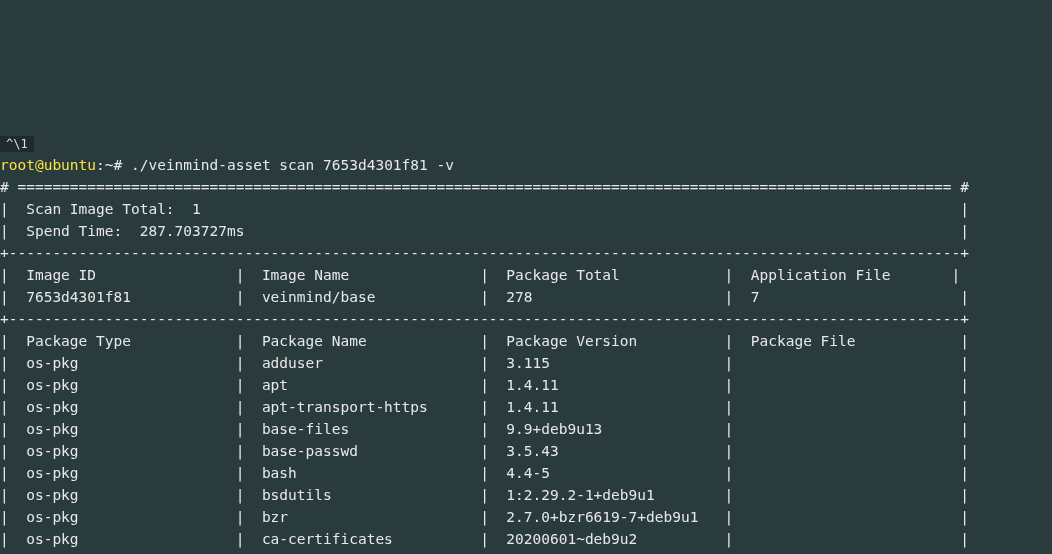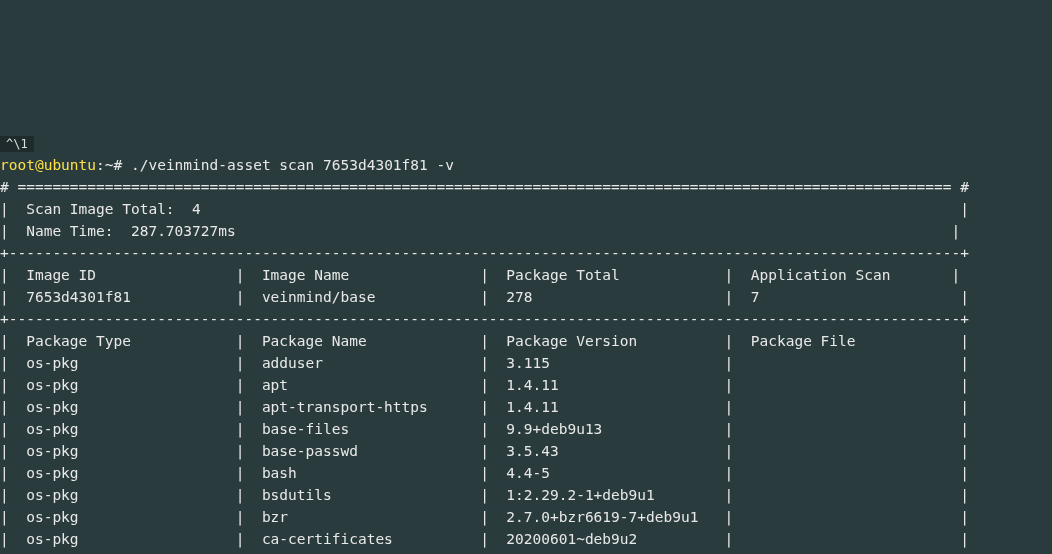--- a/index.html
+++ b/index.html
@@ -32,24 +32,24 @@
 </style>
 </head>
 <body>
 
 
 
 <div class="term">
 <span class="tab-title">^\1</span>
 <span><span class="prompt-user">root@ubuntu</span><span>:</span><span class="prompt-path">~</span><span>#</span> <span class="cmd">./veinmind-asset scan 7653d4301f81 -v</span></span>
 <span id="rule-top"># =========================================================================================================== #</span>
-<span>|  Scan Image Total:  4                                                                                       |</span>
-<span>|  Name Time:  287.703727ms                                                                                  |</span>
+<span>|  Scan Image Total:  1                                                                                       |</span>
+<span>|  Spend Time:  287.703727ms                                                                                  |</span>
 <span id="rule-mid1">+-------------------------------------------------------------------------------------------------------------+</span>
-<span id="image-header">|  Image ID                |  Image Name               |  Package Total            |  Application Scan       |</span>
+<span id="image-header">|  Image ID                |  Image Name               |  Package Total            |  Application File       |</span>
 <span id="image-row">|  7653d4301f81            |  veinmind/base            |  278                      |  7                       |</span>
 <span id="rule-mid2">+-------------------------------------------------------------------------------------------------------------+</span>
 <span id="pkg-header">|  Package Type            |  Package Name             |  Package Version          |  Package File            |</span>
 <span id="pkg-body">|  os-pkg                  |  adduser                  |  3.115                    |                          |
 |  os-pkg                  |  apt                      |  1.4.11                   |                          |
 |  os-pkg                  |  apt-transport-https      |  1.4.11                   |                          |
 |  os-pkg                  |  base-files               |  9.9+deb9u13              |                          |
 |  os-pkg                  |  base-passwd              |  3.5.43                   |                          |
 |  os-pkg                  |  bash                     |  4.4-5                    |                          |
 |  os-pkg                  |  bsdutils                 |  1:2.29.2-1+deb9u1        |                          |

